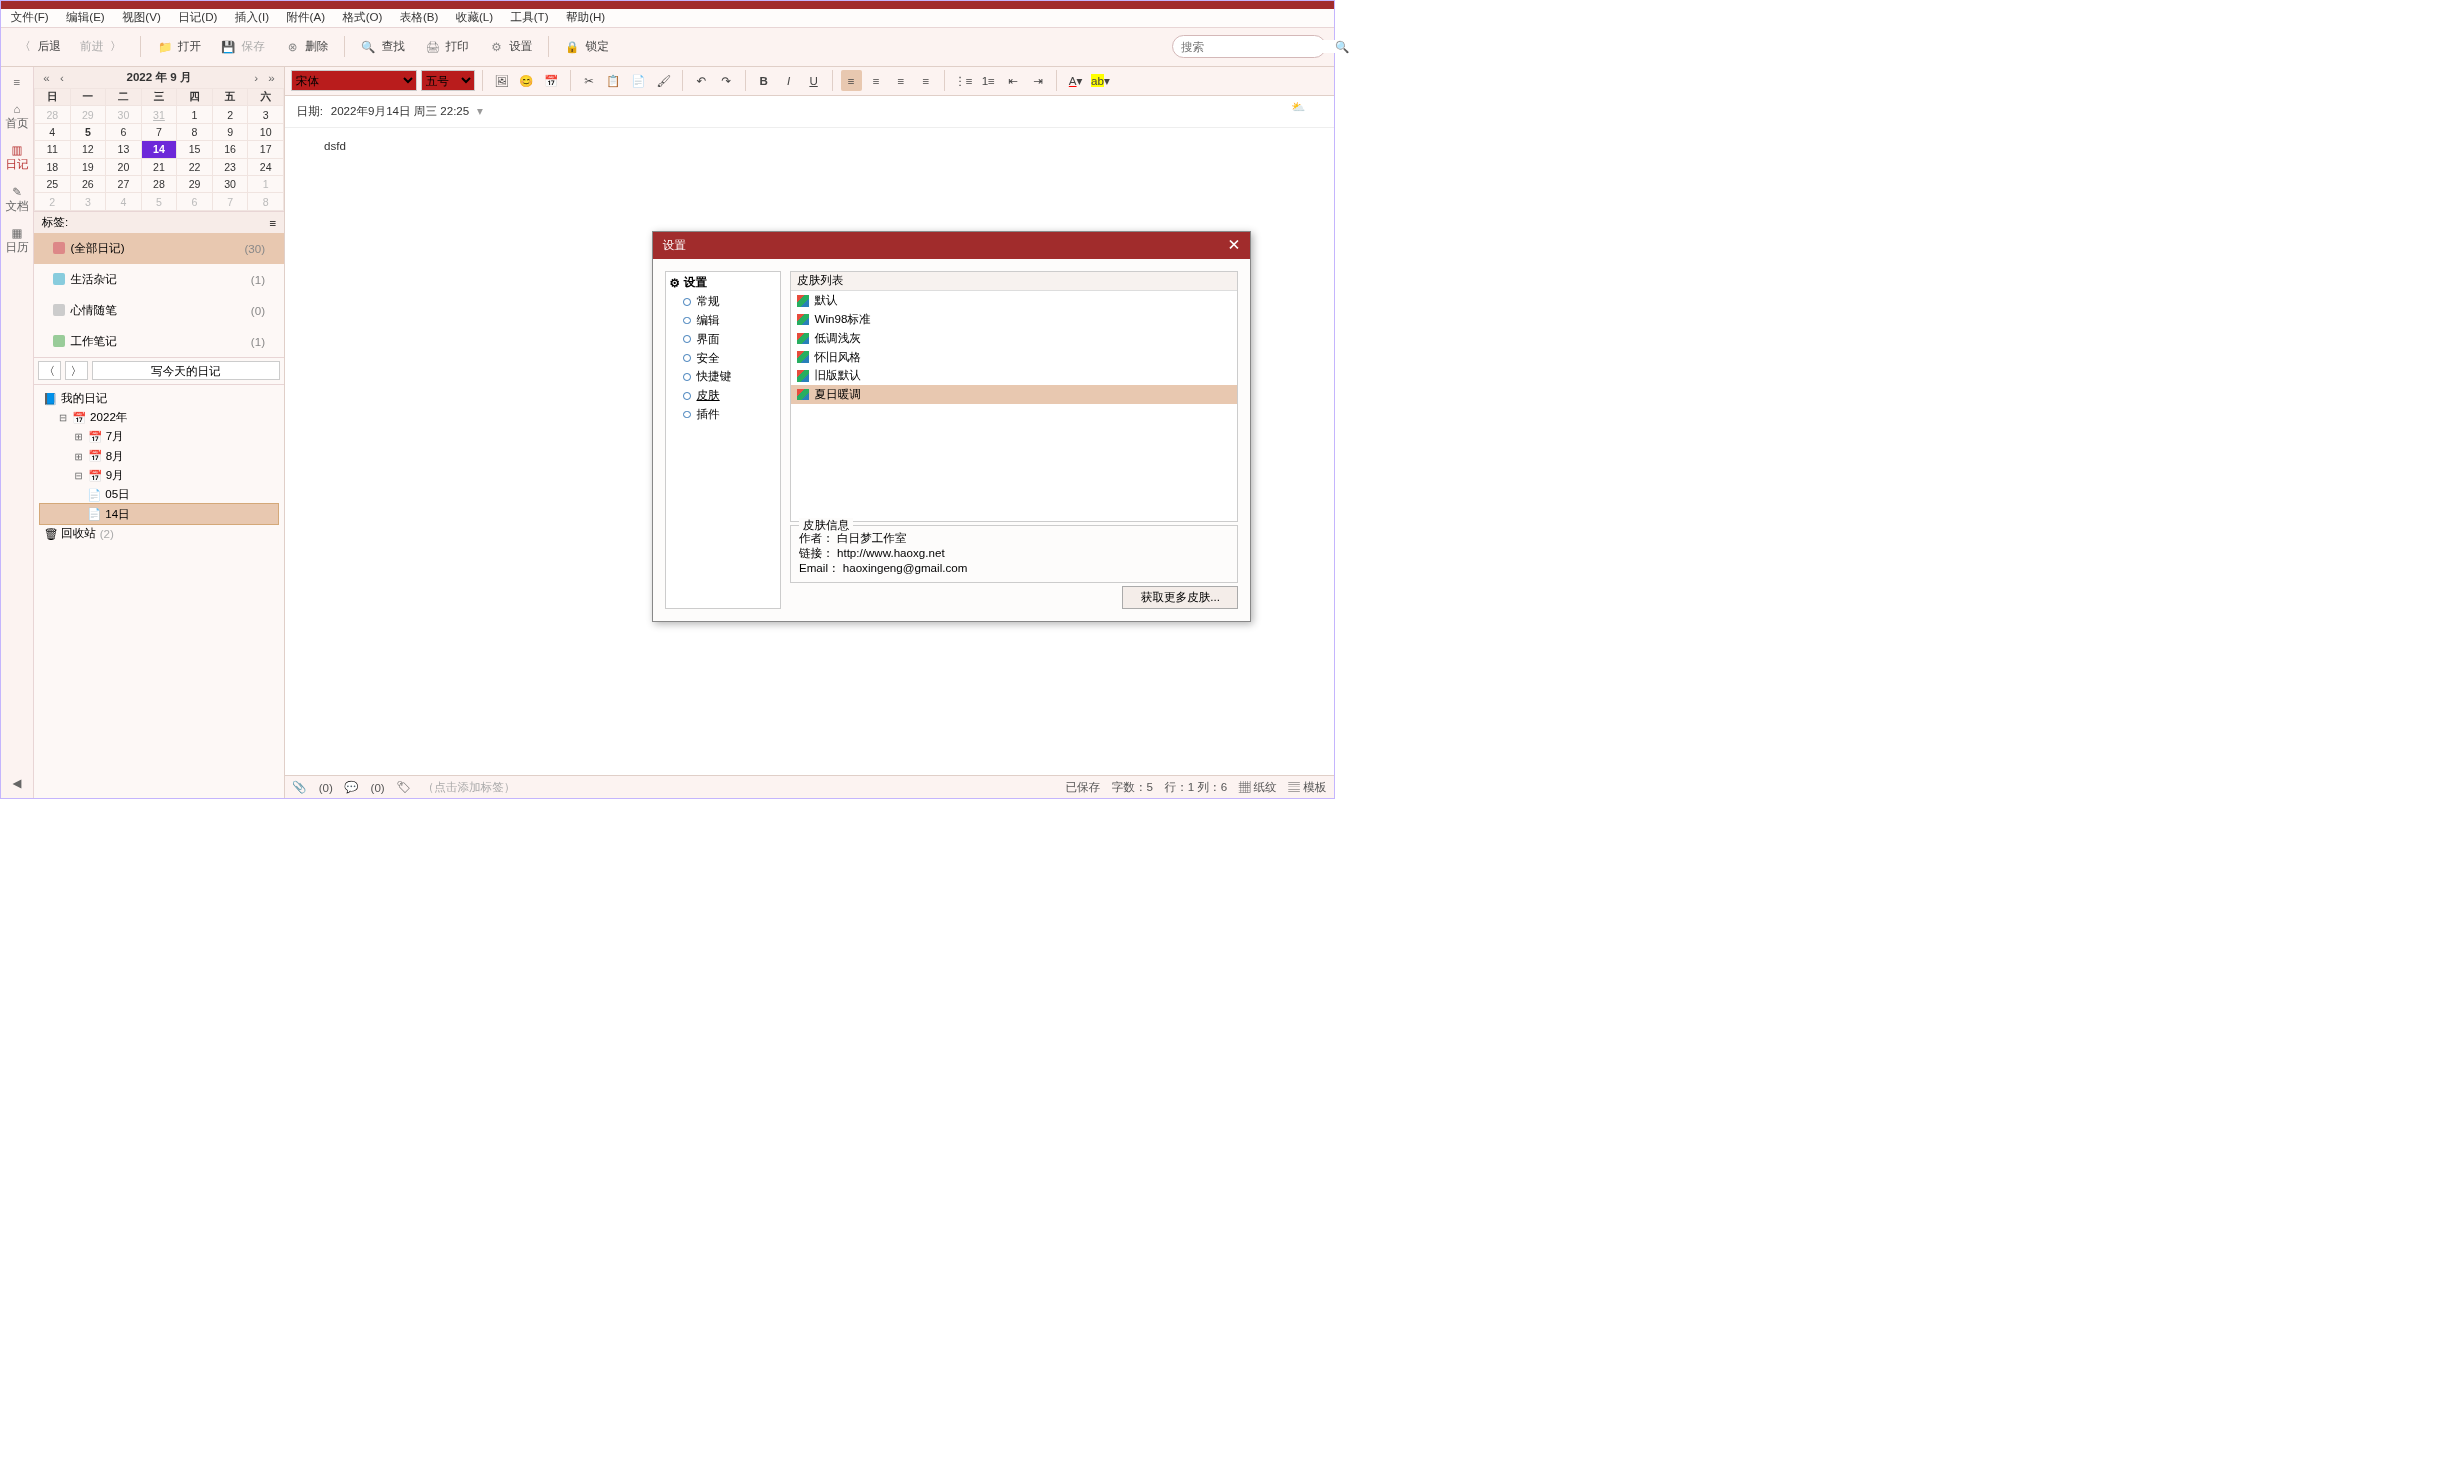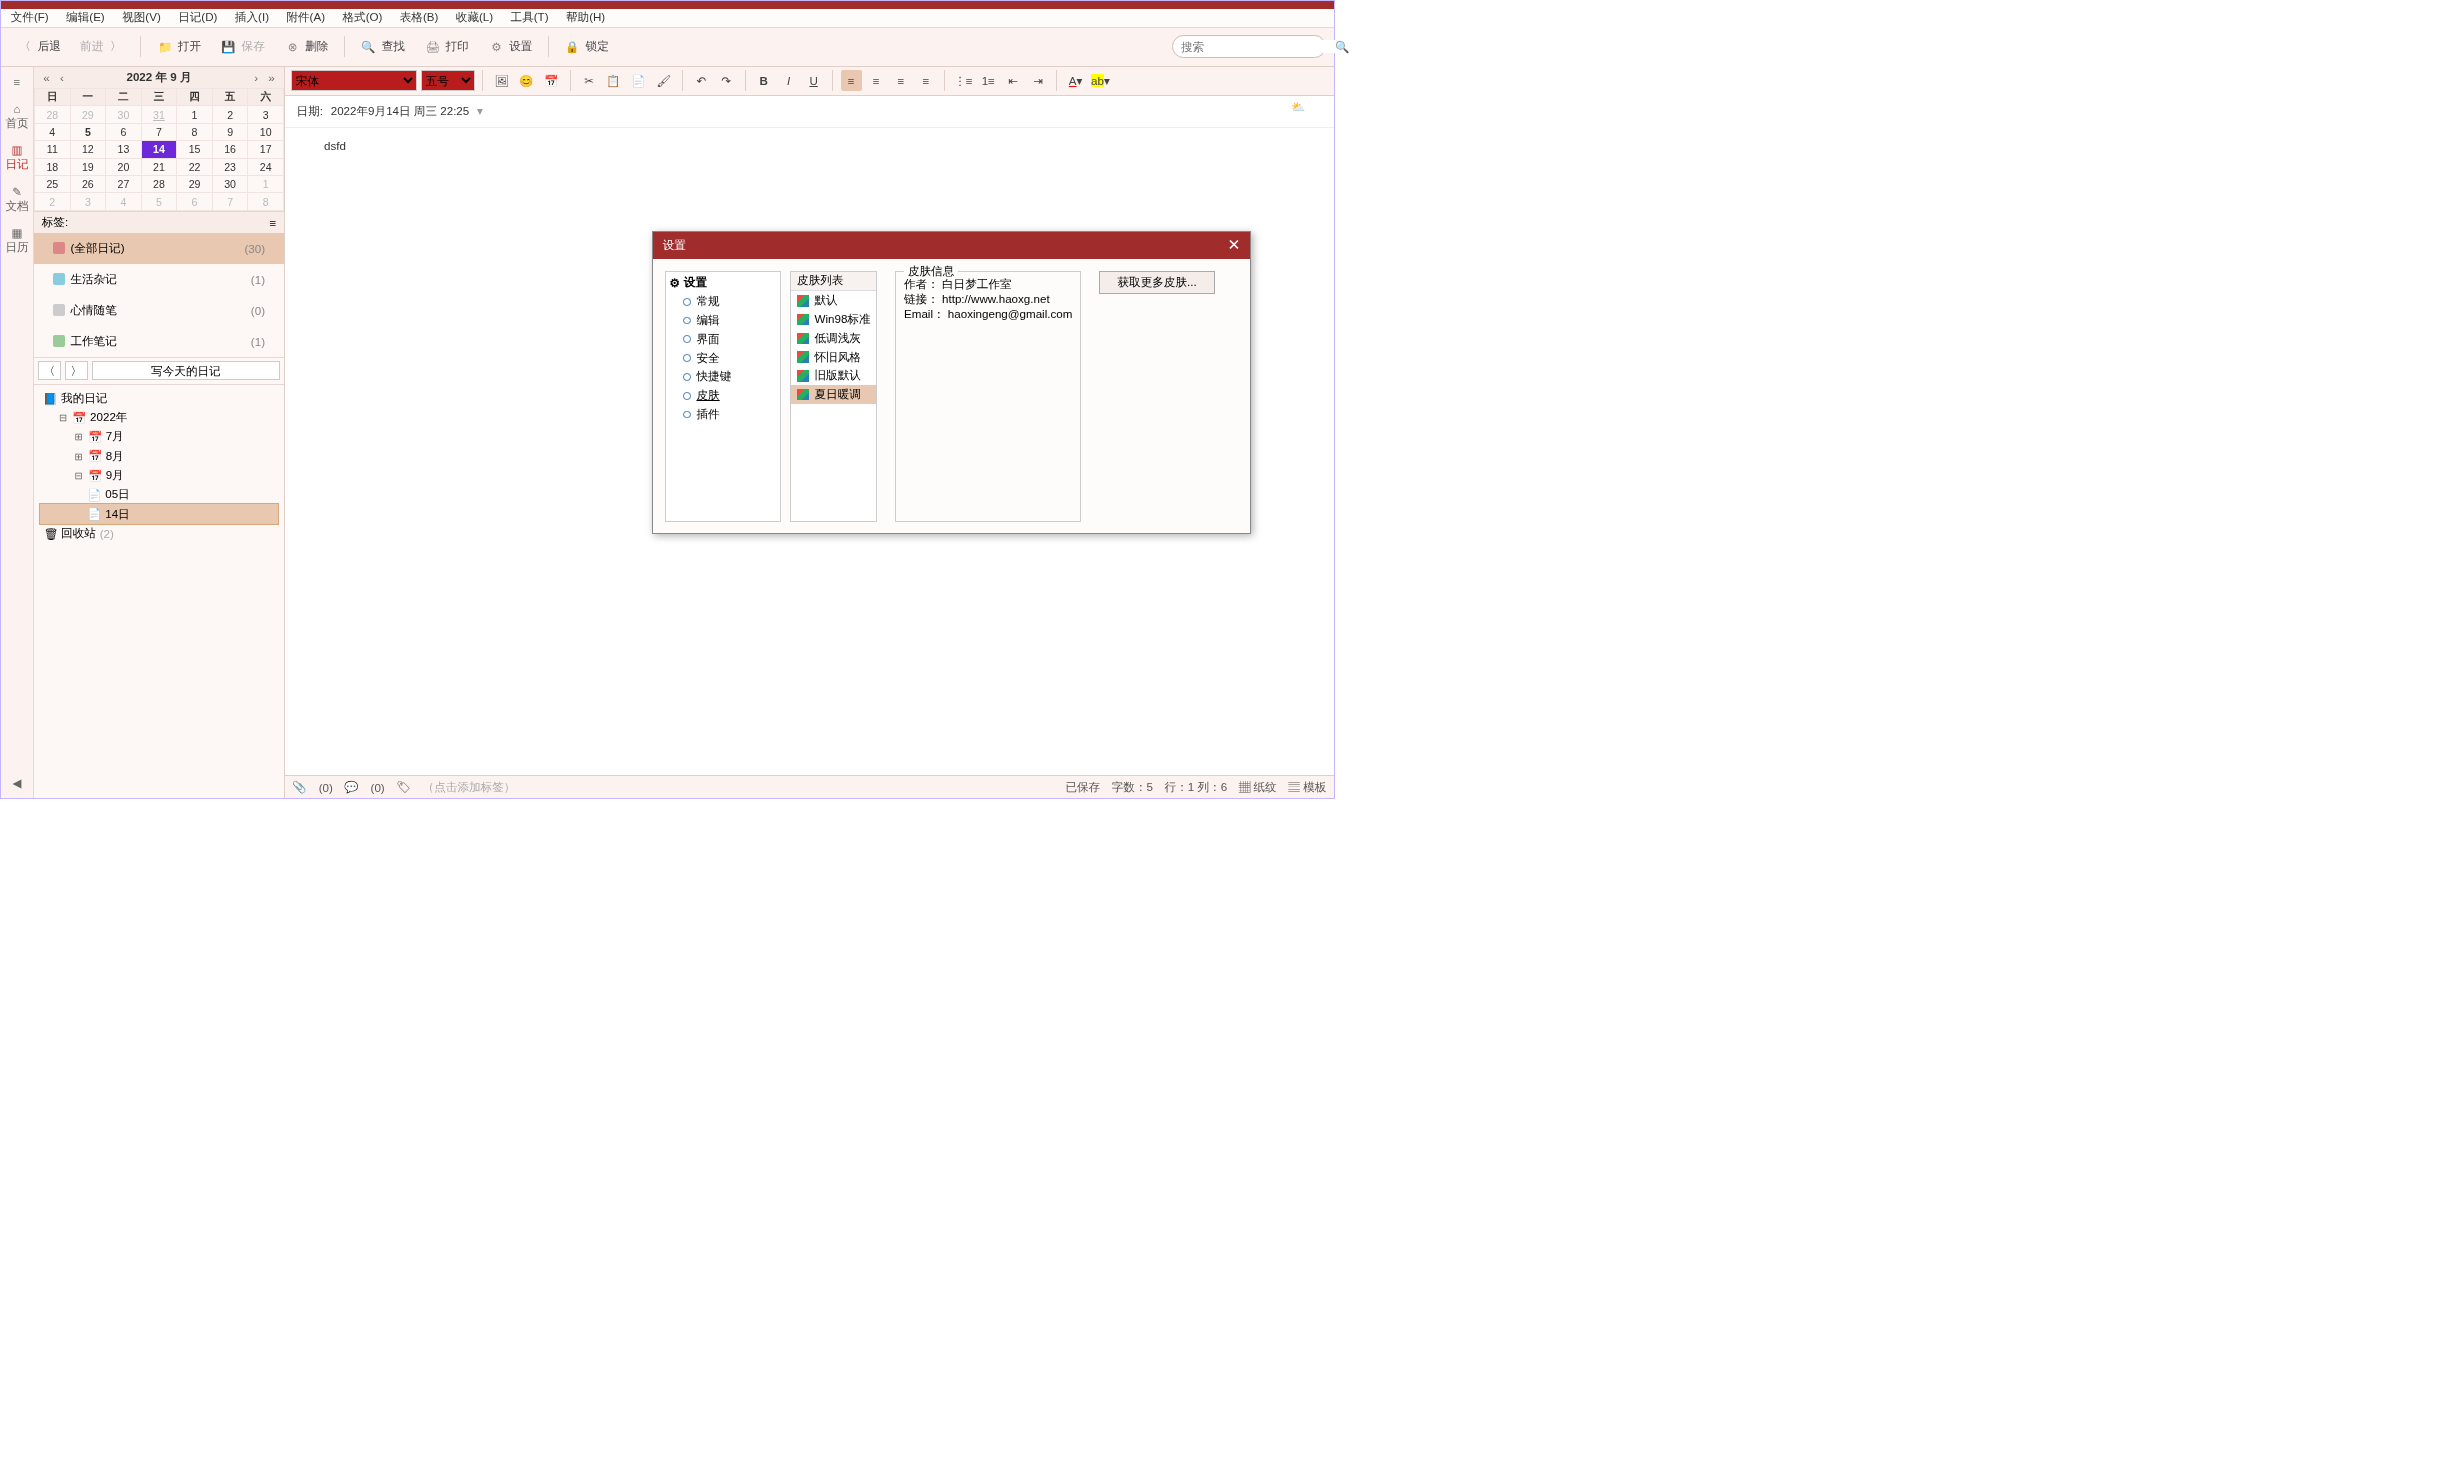--- a/index.html
+++ b/index.html
@@ -64,33 +64,33 @@
 
 .dialog{position:absolute;left:367px;top:164px;width:599px;background:#fdfcfb;border:1px solid #888;box-shadow:1.9px 1.9px 7.7px rgba(0,0,0,.3)}
 .dlg-title{height:27px;background:#a12c2c;color:#fff;display:flex;align-items:center;padding:0 9.7px;justify-content:space-between}
 .dlg-title .x{cursor:pointer;font-size:15.4px}
 .dlg-body{display:flex;padding:11.6px;gap:9.7px}
 .dlg-tree{width:116px;border:1px solid #ccc;background:#fff;padding:3.9px}
 .dlg-tree .dt-root{display:flex;align-items:center;gap:3.9px;font-weight:bold;margin-bottom:1.9px}
 .dlg-tree .dt-item{display:flex;align-items:center;gap:5.8px;padding:1.9px 0 1.9px 13.5px;cursor:pointer}
 .dlg-tree .dt-item.sel{text-decoration:underline}
 .dlg-tree .bullet{width:7.7px;height:7.7px;border:1px solid #3a7ab8;border-radius:50%;background:#fff}
-.dlg-right{flex:1;display:flex;flex-direction:row;gap:18px}
+.dlg-right{flex:1;display:flex;flex-direction:column;gap:3px}
 .skin-list{border:1px solid #ccc;background:#fff;height:251px}
 .skin-list .sl-head{padding:1.9px 5.8px;border-bottom:1px solid #ddd;background:#f7f2ef}
 .skin-list .sl-item{display:flex;align-items:center;gap:5.8px;padding:1.9px 5.8px;cursor:pointer}
 .skin-list .sl-item.sel{background:#e8c8b0}
 .skin-list .cube{width:11.6px;height:11.6px;display:inline-block;background:linear-gradient(135deg,#e74c3c 33%,#27ae60 33% 66%,#2980b9 66%)}
 .skin-info{border:1px solid #ccc;padding:5.8px 7.7px;position:relative;font-family:"SimSun",monospace}
 .skin-info legend{position:absolute;top:-7.7px;left:7.7px;background:#fdfcfb;padding:0 3.9px;font-family:"Microsoft YaHei"}
 .dlg-foot{display:flex;align-items:center;gap:7.7px;padding:0 11.6px 11.6px}
 .dlg-foot .chk{display:flex;align-items:center;gap:3.9px}
 .dlg-foot .btns{margin-left:auto;display:flex;gap:7.7px}
 .dlg-foot button,.dlg-right .more{height:23px;padding:0 17.4px;border:1px solid #aaa;background:#f4ede9;cursor:pointer}
-.dlg-right .morerow{display:flex;justify-content:flex-start}
+.dlg-right .morerow{display:flex;justify-content:flex-end}
 </style>
 </head>
 <body>
 
 <div class="app">
 <div class="titlebar"></div>
 
 <div class="menubar">
   <span>文件(F)</span>
   <span>编辑(E)</span>

